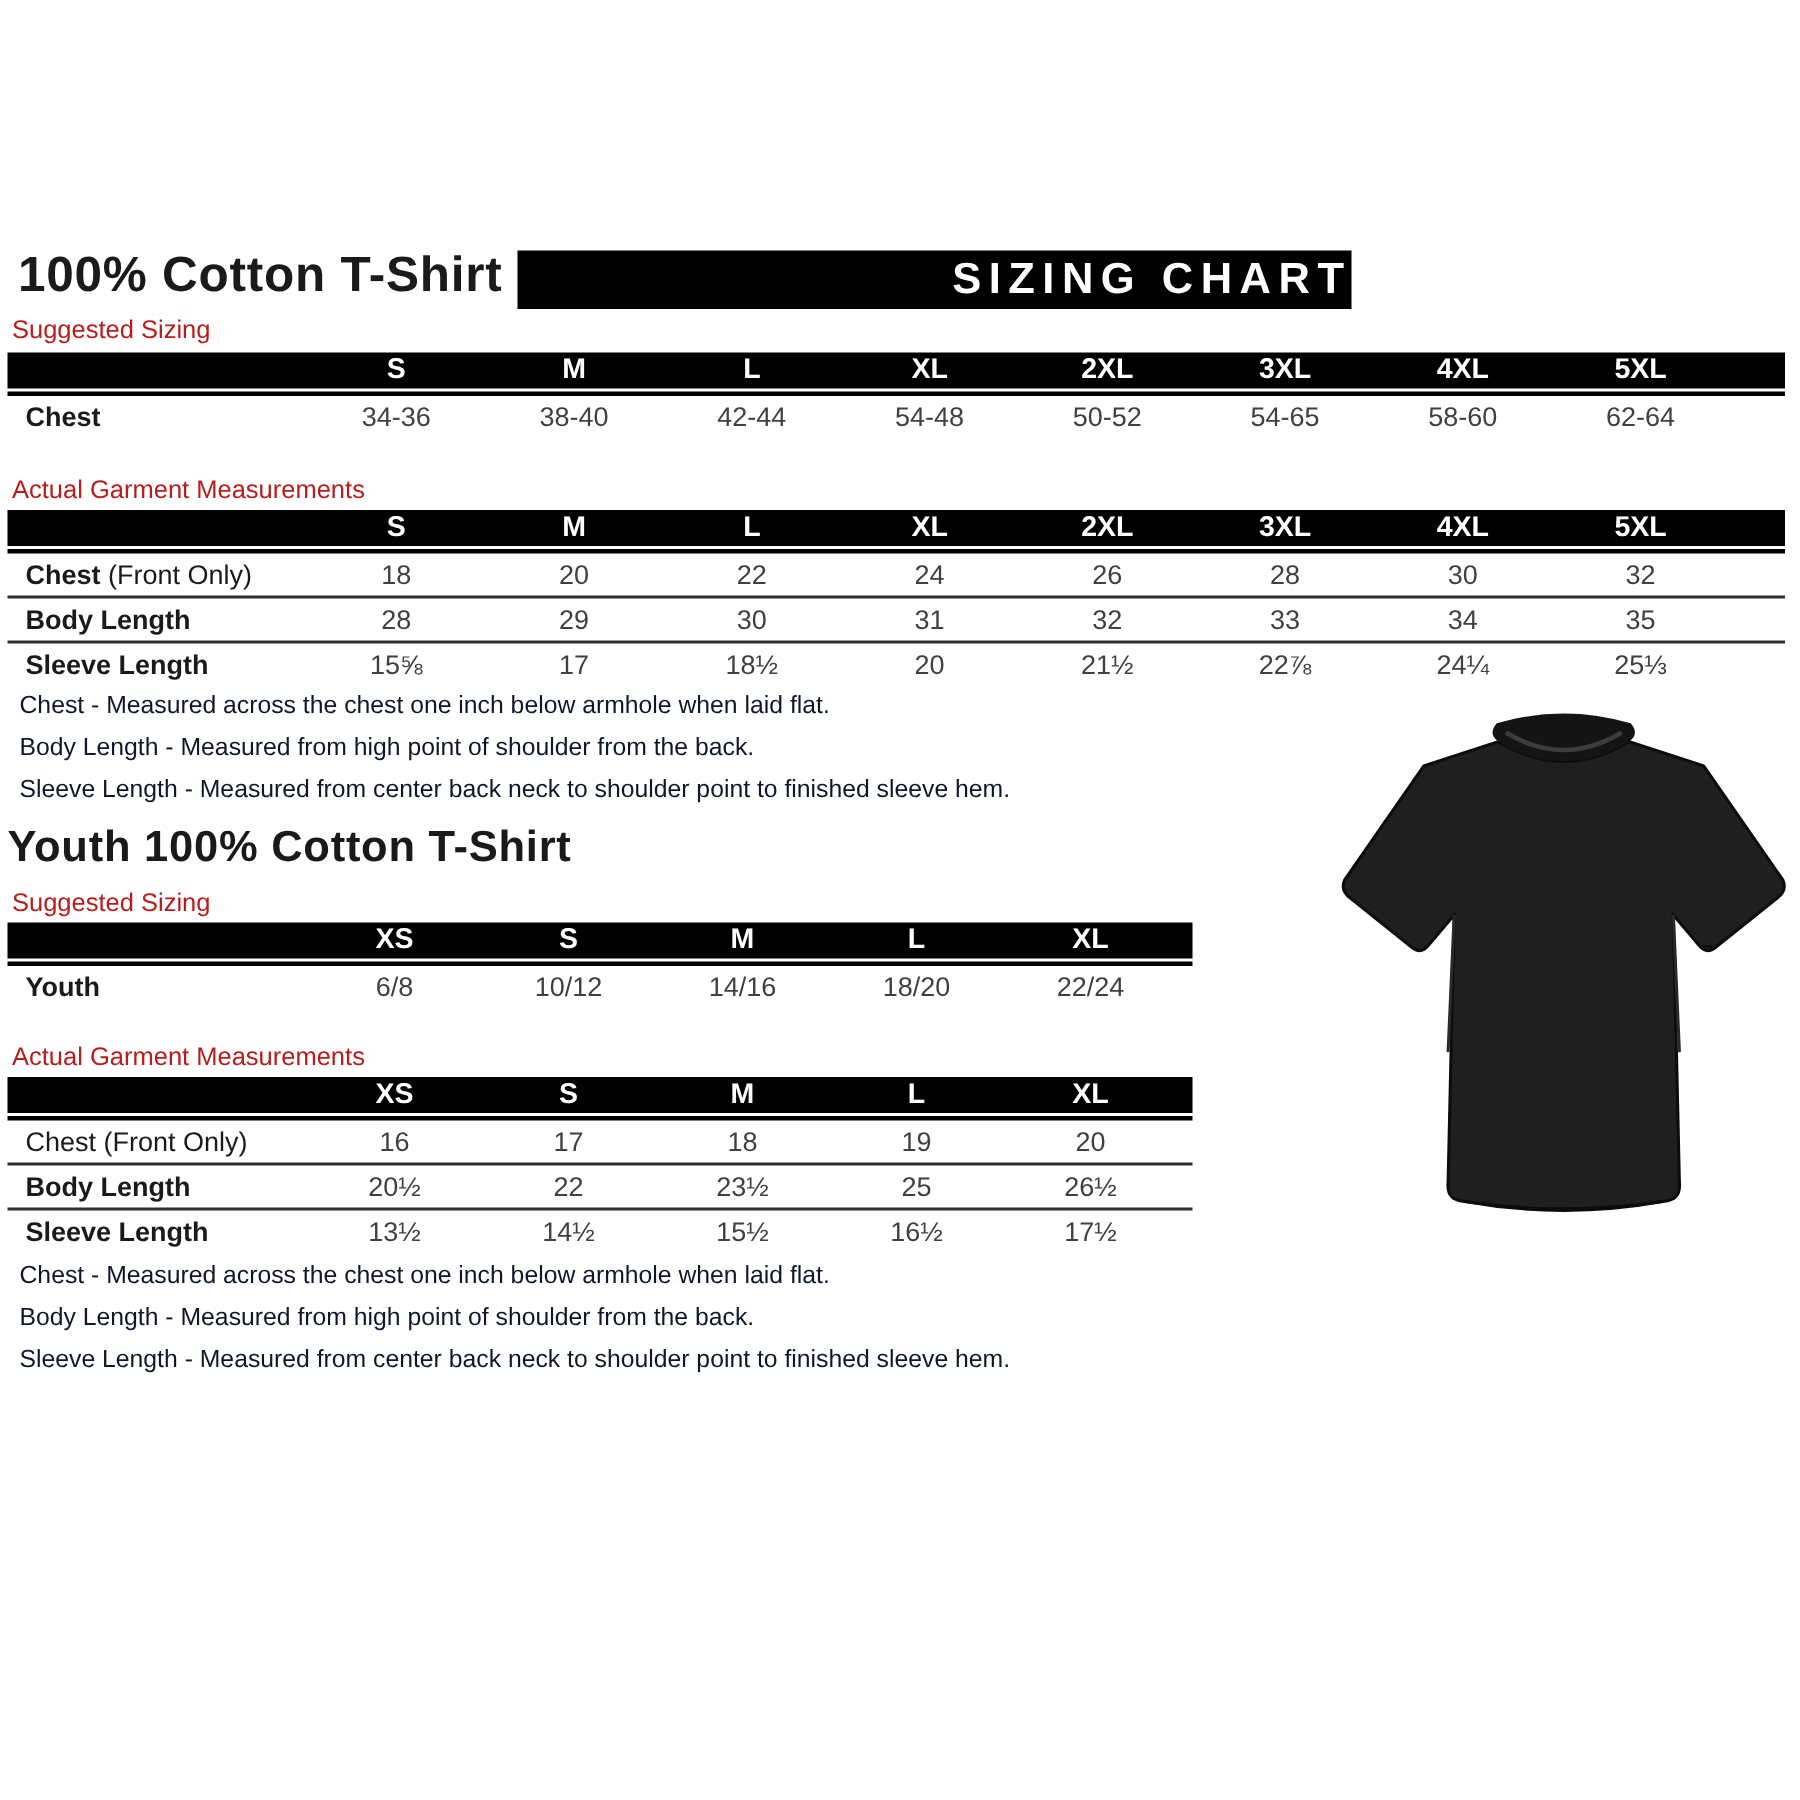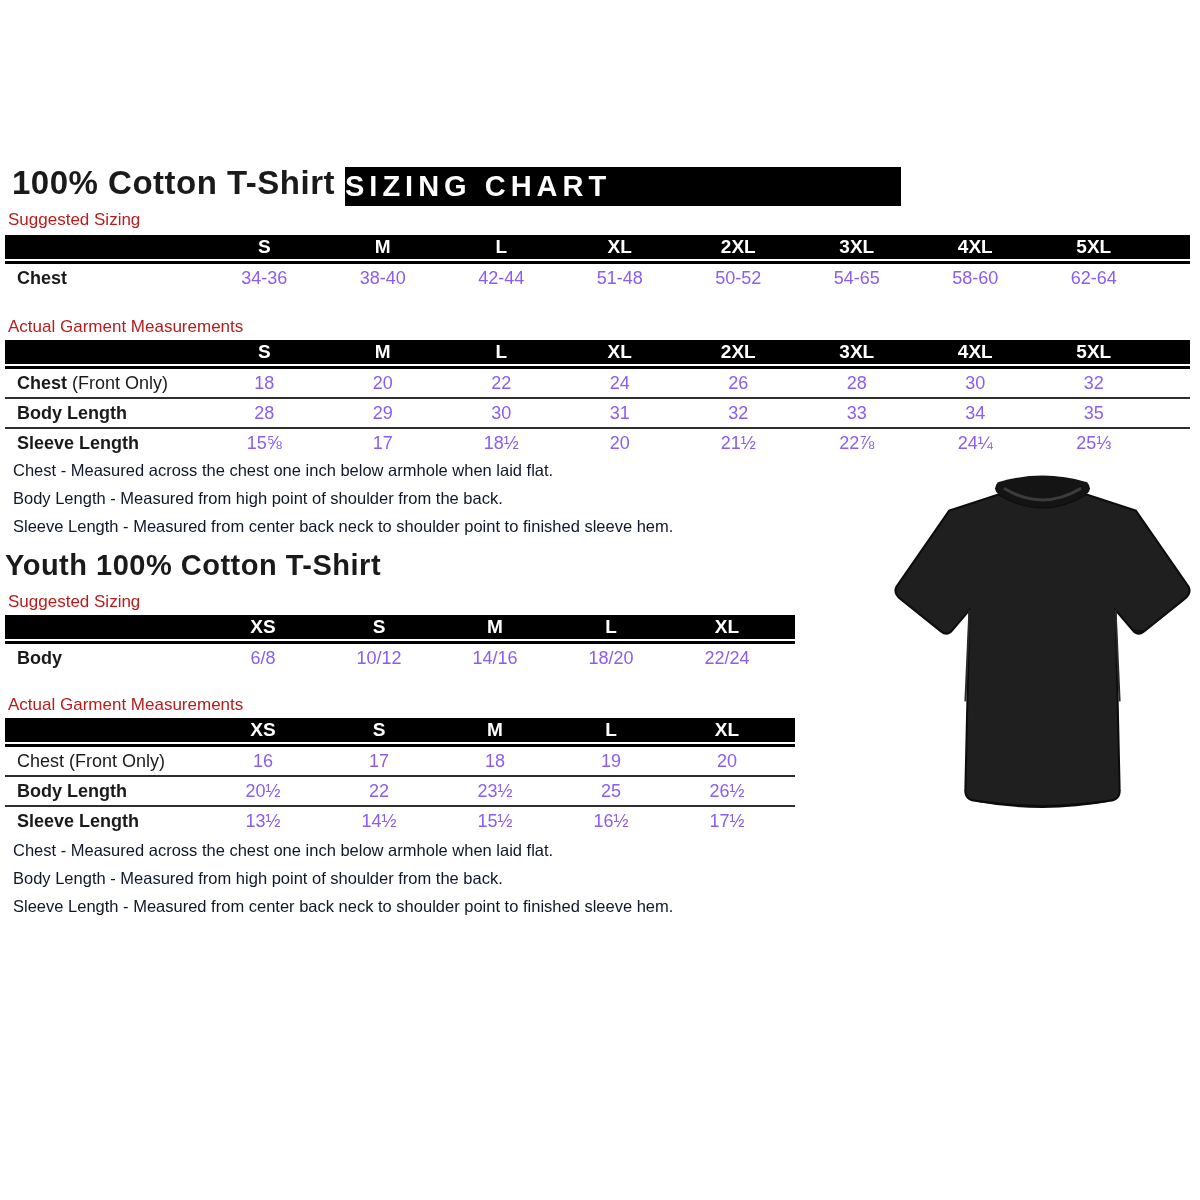--- a/index.html
+++ b/index.html
@@ -31,21 +31,21 @@
     position: absolute;
     left: 345px;
     top: 167px;
     width: 556px;
     height: 39px;
     background: #000;
     color: #fff;
     font-size: 29px;
     font-weight: bold;
     letter-spacing: 5px;
-    text-align: left;
+    text-align: right;
     line-height: 39px;
   }
   .section-label { position: absolute; left: 8px; font-size: 17px; color: #b91c1c; }
   .youth-title {
     position: absolute;
     left: 5px;
     top: 549px;
     font-size: 29px;
     font-weight: bold;
     margin: 0;
@@ -78,21 +78,21 @@
   .data-row {
     display: grid;
     align-items: center;
     height: 28px;
     font-size: 18px;
   }
   .data-row.sep { border-bottom: 2px solid #2e2e2e; }
   .row-label { padding-left: 12px; font-weight: bold; font-size: 18px; }
   .row-label .light { font-weight: normal; }
   .row-label.normal { font-weight: normal; }
-  .val { text-align: center; color: #8b5cf6; }
+  .val { text-align: center; color: #404040; }
 
   
   .notes { position: absolute; left: 13px; font-size: 16.5px; color: #0f172a; }
   .notes div { margin-bottom: 11px; line-height: 17px; }
 
   
   .tshirt {
     position: absolute;
     left: 890px;
     top: 468px;
@@ -123,21 +123,21 @@
       <div class="hdr-cell">4XL</div>
       <div class="hdr-cell">5XL</div>
       <div class="hdr-cell"></div>
     </div>
     <div class="hdr-underline"></div>
     <div class="data-row">
       <div class="row-label">Chest</div>
       <div class="val">34-36</div>
       <div class="val">38-40</div>
       <div class="val">42-44</div>
-      <div class="val">51-48</div>
+      <div class="val">54-48</div>
       <div class="val">50-52</div>
       <div class="val">54-65</div>
       <div class="val">58-60</div>
       <div class="val">62-64</div>
       <div></div>
     </div>
   </div>
 
   <div class="section-label" style="top:317px;">Actual Garment Measurements</div>
   <div class="tbl tbl-adult" style="top:340px;">
@@ -207,21 +207,21 @@
       <div class="hdr-cell"></div>
       <div class="hdr-cell">XS</div>
       <div class="hdr-cell">S</div>
       <div class="hdr-cell">M</div>
       <div class="hdr-cell">L</div>
       <div class="hdr-cell">XL</div>
       <div class="hdr-cell"></div>
     </div>
     <div class="hdr-underline"></div>
     <div class="data-row">
-      <div class="row-label">Body</div>
+      <div class="row-label">Youth</div>
       <div class="val">6/8</div>
       <div class="val">10/12</div>
       <div class="val">14/16</div>
       <div class="val">18/20</div>
       <div class="val">22/24</div>
       <div></div>
     </div>
   </div>
 
   <div class="section-label" style="top:695px;">Actual Garment Measurements</div>

